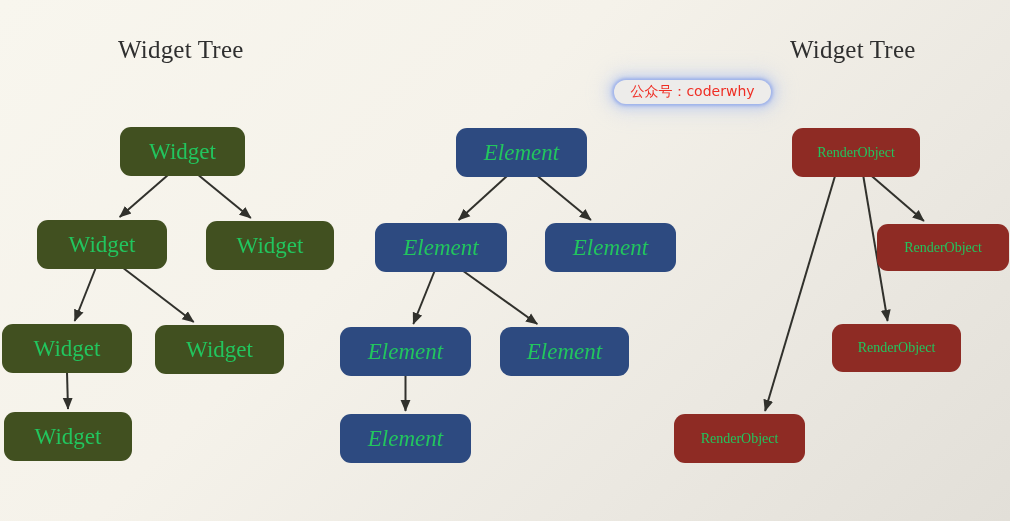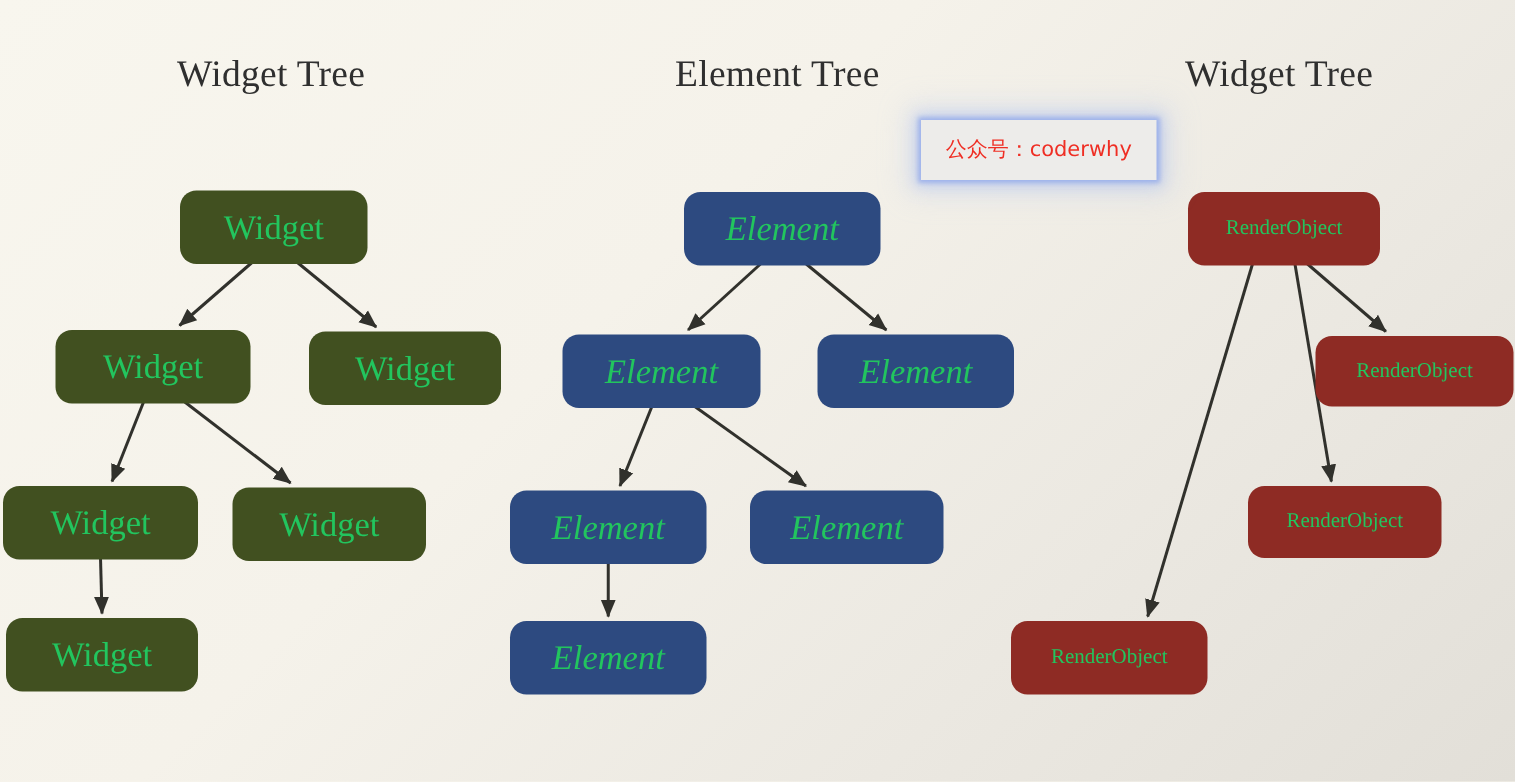--- a/index.html
+++ b/index.html
@@ -58,33 +58,34 @@
     top: 0;
     width: 1010px;
     height: 521px;
     pointer-events: none;
   }
   .watermark {
     position: absolute;
     left: 614px;
     top: 80px;
     width: 157px;
-    height: 40px;
+    height: 24px;
     display: flex;
     align-items: center;
     justify-content: center;
     background: #edecea;
     color: #ef2e24;
     font-family: "DejaVu Sans", "Liberation Sans", sans-serif;
     font-size: 14px;
     white-space: nowrap;
     box-shadow:
       0 0 3px 2px rgba(120,150,235,0.55),
       0 0 10px 5px rgba(150,175,240,0.38),
       0 0 20px 10px rgba(175,195,245,0.22);
+    border-radius: 16px;
   }
 </style>
 </head>
 <body>
 
 <div id="canvas">
 
   <svg id="arrows">
     <defs>
       <marker id="arrowhead" markerWidth="7" markerHeight="7" refX="5.6" refY="3" orient="auto" markerUnits="strokeWidth">
@@ -102,21 +103,20 @@
         <line x1="434.6" y1="271.0" x2="413.3" y2="324.0" stroke="#31312c" stroke-width="2" marker-end="url(#arrowhead)"></line>
         <line x1="463.2" y1="271.0" x2="537.3" y2="324.0" stroke="#31312c" stroke-width="2" marker-end="url(#arrowhead)"></line>
         <line x1="405.5" y1="375.0" x2="405.5" y2="411.0" stroke="#31312c" stroke-width="2" marker-end="url(#arrowhead)"></line>
         <line x1="871.7" y1="176.0" x2="923.9" y2="221.0" stroke="#31312c" stroke-width="2" marker-end="url(#arrowhead)"></line>
         <line x1="863.3" y1="176.0" x2="887.6" y2="321.0" stroke="#31312c" stroke-width="2" marker-end="url(#arrowhead)"></line>
         <line x1="835.0" y1="176.0" x2="765.1" y2="411.0" stroke="#31312c" stroke-width="2" marker-end="url(#arrowhead)"></line>
       </g>
   </svg>
 
   <div class="tree-title" style="left:118px; top:36px;">Widget Tree</div>
-  <div class="tree-title" style="left:450px; top:36px;">Element Tree</div>
   <div class="tree-title" style="left:790px; top:36px;">Widget Tree</div>
 
   <div id="nodes-layer">
       <div class="node widget" style="left: 120px; top: 127px; width: 125px; height: 49px;">Widget</div>
       <div class="node widget" style="left: 37px; top: 220px; width: 130px; height: 49px;">Widget</div>
       <div class="node widget" style="left: 206px; top: 221px; width: 128px; height: 49px;">Widget</div>
       <div class="node widget" style="left: 2px; top: 324px; width: 130px; height: 49px;">Widget</div>
       <div class="node widget" style="left: 155px; top: 325px; width: 129px; height: 49px;">Widget</div>
       <div class="node widget" style="left: 4px; top: 412px; width: 128px; height: 49px;">Widget</div>
       <div class="node element" style="left: 456px; top: 128px; width: 131px; height: 49px;">Element</div>

